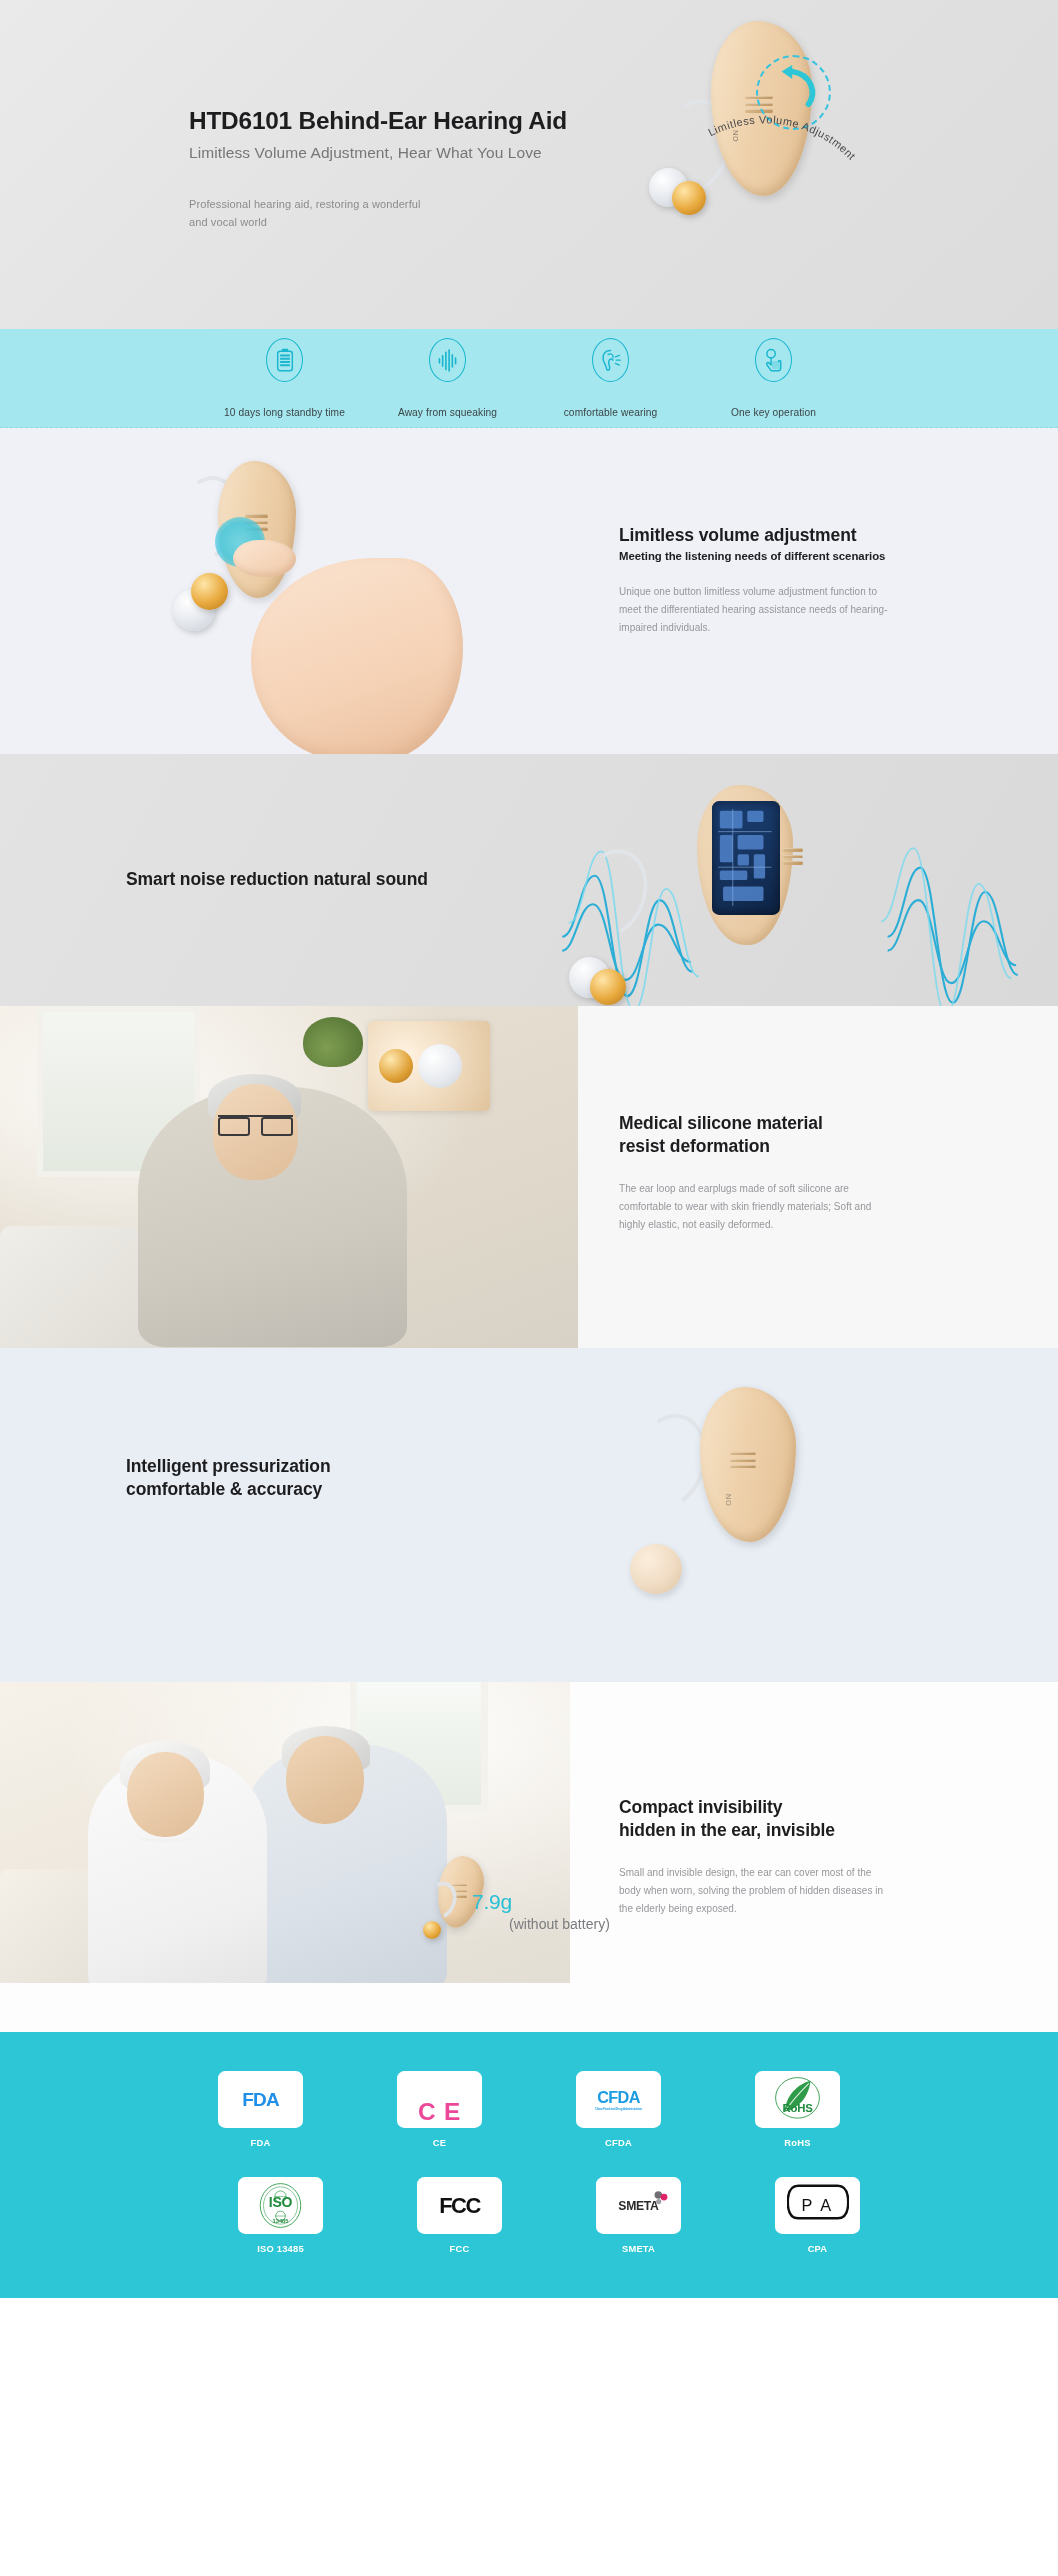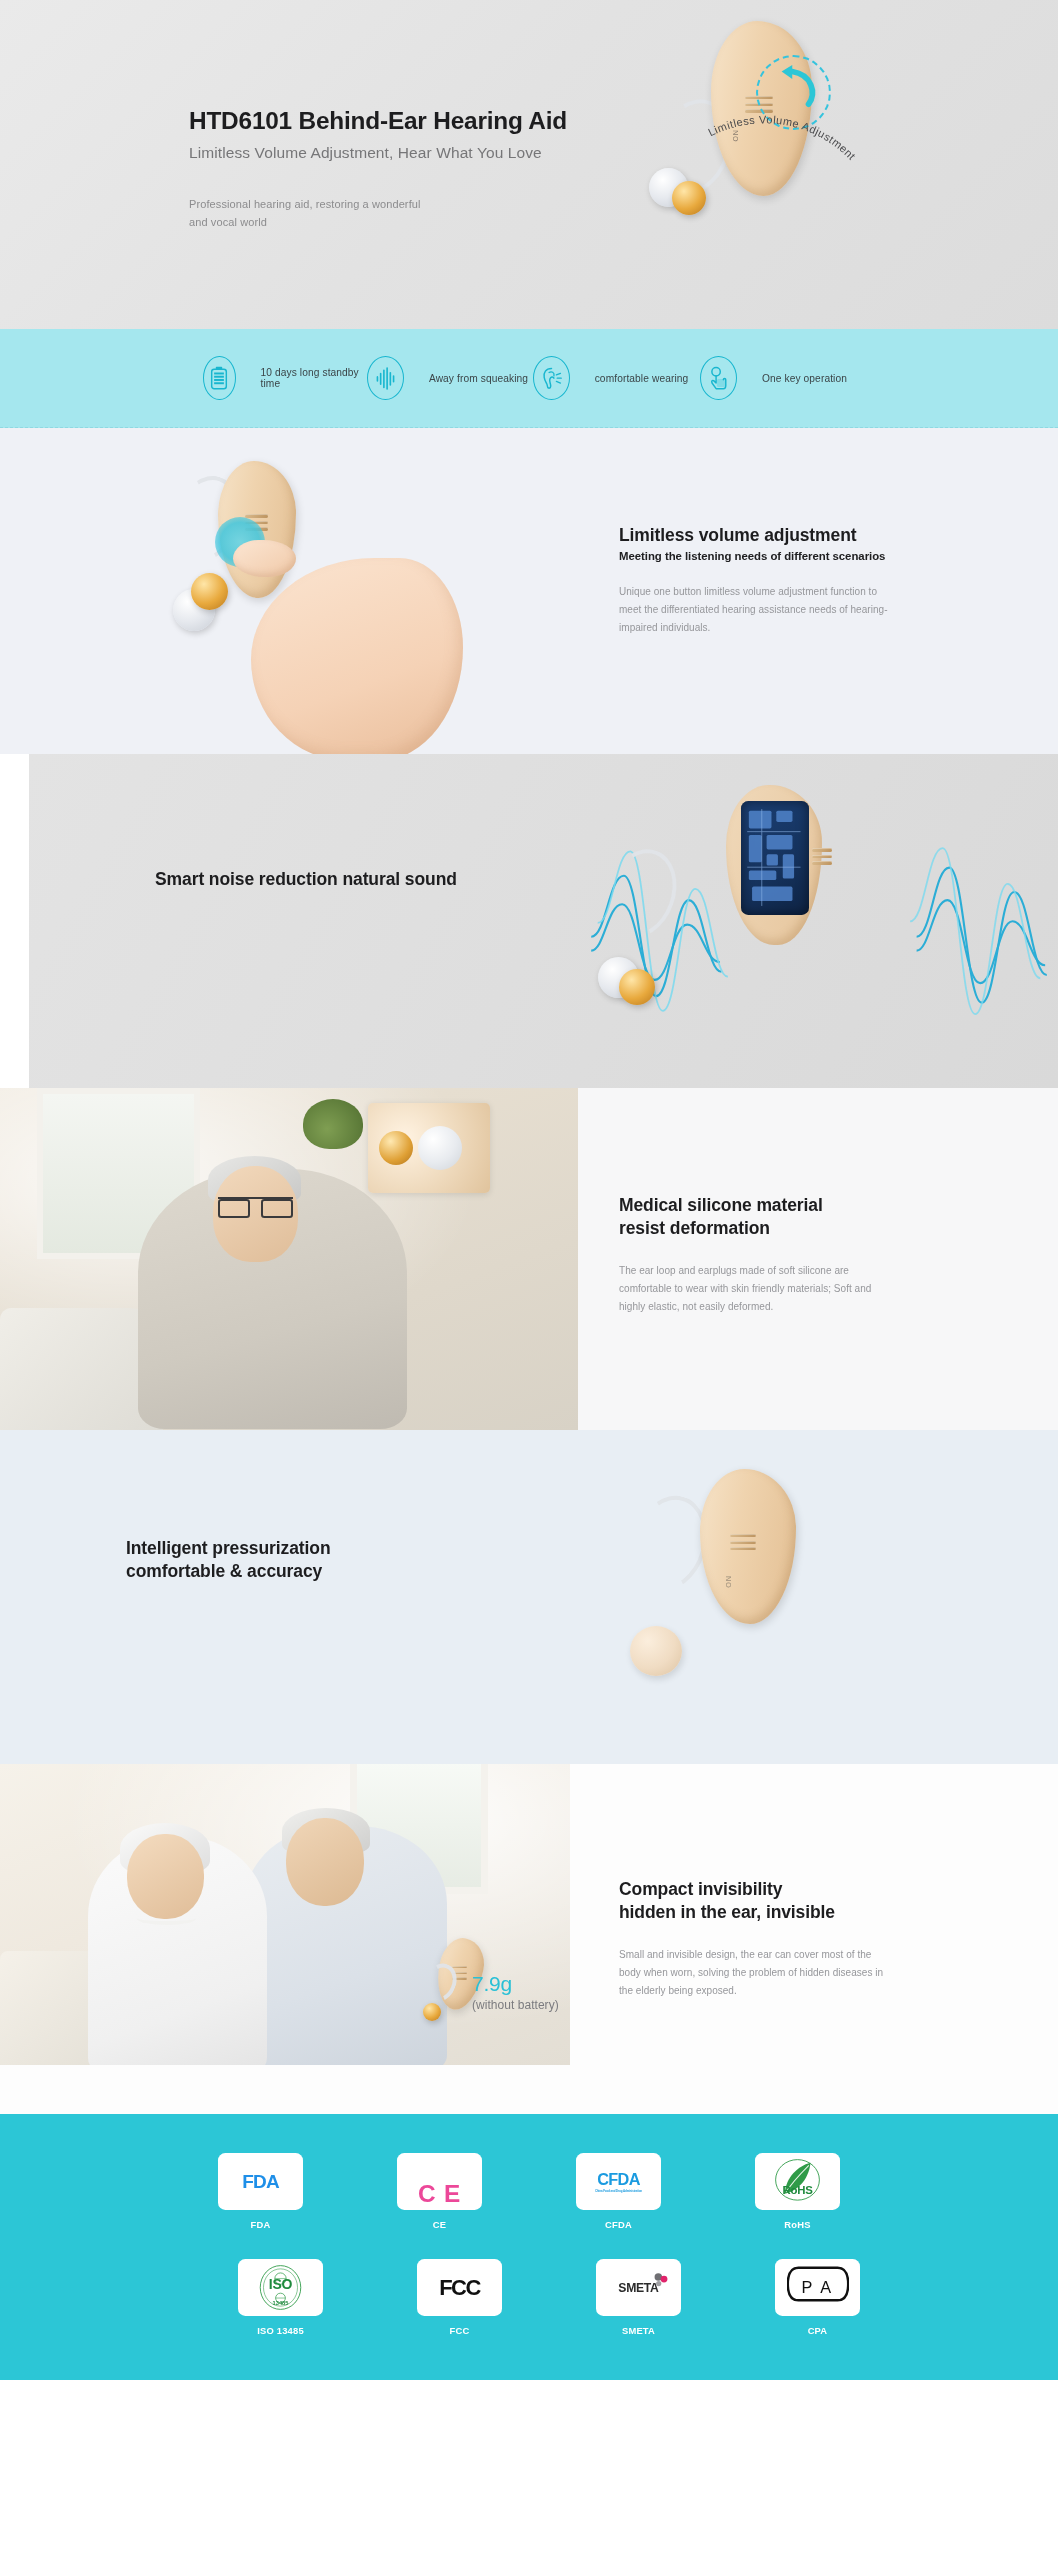--- a/index.html
+++ b/index.html
@@ -71,21 +71,21 @@
     box-shadow: inset 0 0.8px 0.8px rgba(255,255,255,.5);
   }
 
   
   .strip {
     background: #a5e7ee; height: 99px; display: flex;
     align-items: center; justify-content: center; gap: 0;
     border-bottom: 1.2px dashed #8fd9e2;
   }
   .strip-item {
-    width: 163px; display: flex; flex-direction: row;
+    width: 163px; display: flex; flex-direction: column;
     align-items: center; justify-content: center; gap: 25px;
   }
   .strip-ico {
     width: 37px; height: 44px; border: 1.6px solid #18b6cf; border-radius: 50%;
     display: flex; align-items: center; justify-content: center;
   }
   .strip-label { font-size: 10.2px; color: #3b4548; letter-spacing: 0.1px; }
 
   
   .sec { position: relative; display: flex; align-items: center; overflow: hidden; }
@@ -144,21 +144,21 @@
     content: ""; position: absolute; left: 42px; top: 14.7px; width: 2.4px; height: 50px;
     background: #1b1b1b; border-radius: 1.6px; transform: rotate(9deg);
   }
   .inset-banner {
     position: absolute; left: 0; right: 0; bottom: 0; height: 29px; background: #2cc3d8;
     color: #fff; font-size: 8.5px; font-weight: 700; text-align: center;
     line-height: 1.35; padding-top: 2.4px;
   }
 
   
-  #sec2 { height: 334px; background: linear-gradient(120deg,#e3e3e3,#d9d9d9); margin-left: 29px; }
+  #sec2 { height: 252px; background: linear-gradient(120deg,#e3e3e3,#d9d9d9); }
   #sec2 .sec-copy { position: absolute; left: 126px; top: 114px; }
   .wave-art { position: absolute; left: 562px; top: 16.3px; width: 456px; height: 301px; }
   
   #sec3 { height: 342px; background: #f7f7f8; }
   #sec3 .sec-copy { position: absolute; left: 619px; top: 106px; }
   .photo3 {
     position: absolute; left: 0; top: 0; width: 578px; height: 342px;
     background:
       radial-gradient(ellipse at 22% 26%, rgba(255,255,255,.85) 0%, rgba(255,255,255,0) 55%),
       linear-gradient(160deg,#efe8dc 0%, #e6ded0 30%, #d8d2c6 100%);
@@ -266,21 +266,21 @@
     background: linear-gradient(150deg,#f0f0ee,#cfcfcd); border-radius: 50% 50% 22% 22%;
   }
   .p5-sofa {
     position: absolute; left: 0; bottom: 0; width: 147px; height: 114px;
     background: linear-gradient(140deg,#f5f1e9,#e2ded4); border-radius: 8.1px 28px 0 0;
   }
   .weight {
     position: absolute; left: 472px; top: 208px; width: 138px; text-align: left;
   }
   .weight-val { font-size: 21px; color: #29c0d6; letter-spacing: -0.2px; }
-  .weight-note { font-size: 12px; color: #7b7b7f; margin-top: 1.6px; letter-spacing: 0.04px; }
+  .weight-note { font-size: 14px; color: #7b7b7f; margin-top: 1.6px; letter-spacing: 0.04px; text-align: right; }
   .mini-aid { position: absolute; left: 423px; top: 171px; width: 73px; height: 81px; }
 
   
   .certs { background: #2cc6d6; padding: 39px 0 44px; }
   .cert-row {
     display: flex; justify-content: center; align-items: flex-start; gap: 94px;
   }
   .cert-row + .cert-row { margin-top: 29px; padding-left: 40px; }
   .cert { width: 85px; display: flex; flex-direction: column; align-items: center; }
   .cert-box {

